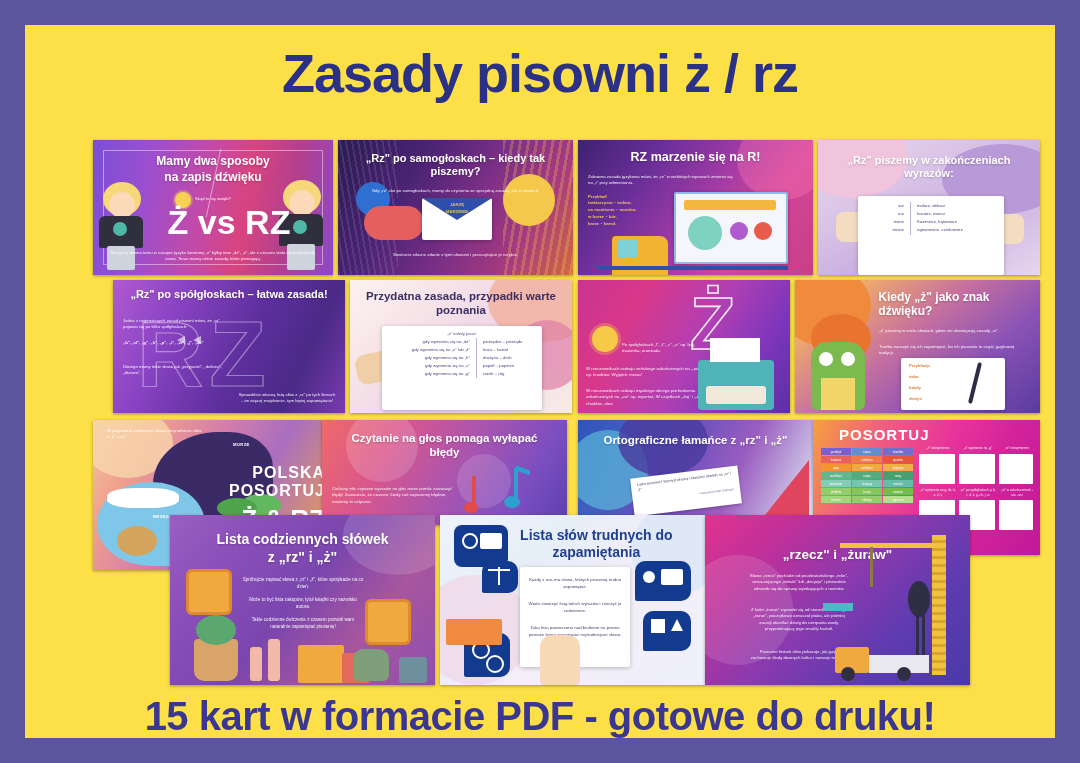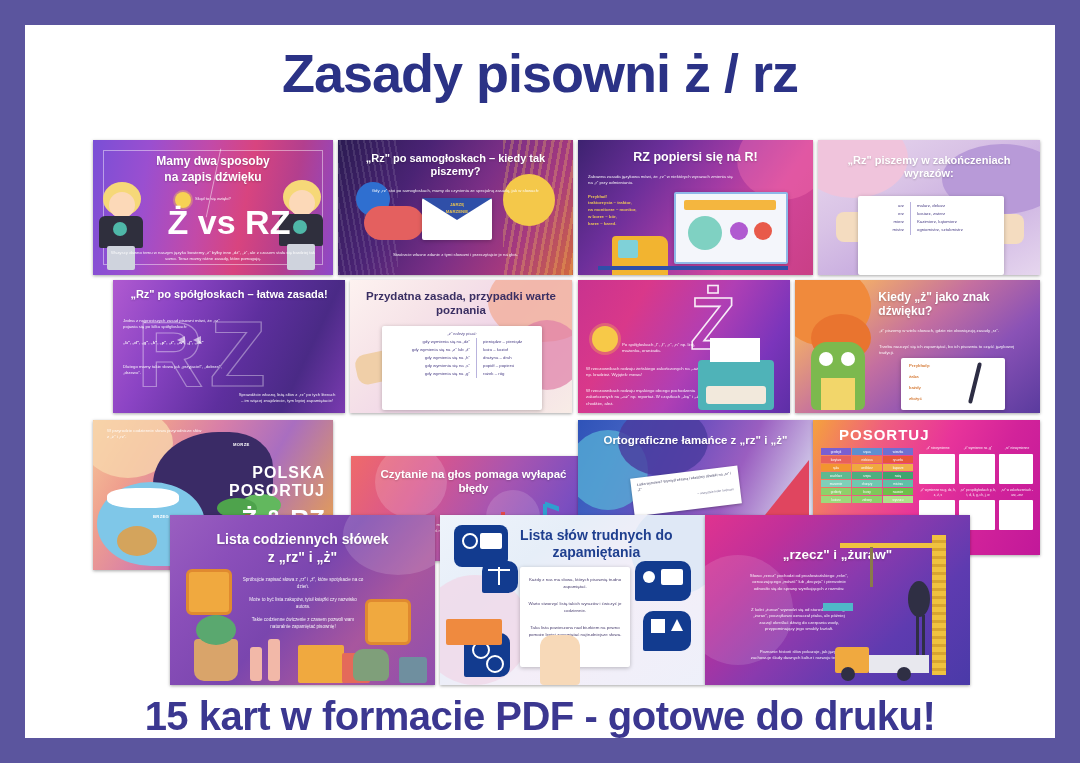--- a/index.html
+++ b/index.html
@@ -5,21 +5,21 @@
 <style>
   html,body{margin:0;padding:0;}
   body{
     width:1080px;height:763px;overflow:hidden;
     background:#5b559e;
     font-family:"Liberation Sans","DejaVu Sans",sans-serif;
   }
   .frame{
     position:absolute;left:25px;top:25px;
     width:1030px;height:713px;
-    background:#ffffff;
+    background:#fde047;
   }
   
   .title{
     position:absolute;left:0;top:18px;width:1030px;
     text-align:center;
     font-size:54px;line-height:60px;font-weight:bold;
     color:#2b3286;letter-spacing:-1px;
     white-space:nowrap;
   }
   .footer{
@@ -140,21 +140,21 @@
         <div class="body-txt" style="left:84px;top:62px;width:70px;text-align:center;color:#f2c94c;font-weight:bold;">JARZĘ</div>
         <div class="body-txt" style="left:84px;top:69px;width:70px;text-align:center;color:#f2c94c;font-weight:bold;">MARZENIE</div>
         <div class="body-txt" style="left:30px;top:112px;width:175px;text-align:center;">Stwórzcie własne zdanie z tymi słowami i przeczytajcie je na głos.</div>
       </div>
     </div>
 
     <div class="card" style="left:553px;top:25px;width:235px;height:135px;">
       <div class="card-inner" style="background:
             linear-gradient(125deg,#3d2270 0%,#6c2f9a 28%,#a33ba4 52%,#d2469a 72%,#c93f86 100%);">
         <div class="blob" style="right:-14px;top:-20px;width:90px;height:80px;background:rgba(255,120,180,.35);"></div>
-        <div class="ch s3" style="top:10px;font-size:12.5px;">RZ popiersi się na R!</div>
+        <div class="ch s3" style="top:10px;font-size:12.5px;">RZ marzenie się na R!</div>
         <div class="body-txt" style="left:10px;top:34px;width:150px;">Zabawna zasada językowa mówi, że „rz" w niektórych wyrazach zmienia się na „r" przy odmienianiu.</div>
         <div class="body-txt" style="left:10px;top:54px;width:150px;font-weight:bold;color:#f7d154;">Przykład!</div>
         <div class="body-txt" style="left:10px;top:60px;width:150px;font-weight:bold;color:#f7d154;">traktorzysta – traktor,</div>
         <div class="body-txt" style="left:10px;top:67px;width:150px;font-weight:bold;color:#f7d154;">na monitorze – monitor,</div>
         <div class="body-txt" style="left:10px;top:74px;width:150px;font-weight:bold;color:#f7d154;">w borze – bór,</div>
         <div class="body-txt" style="left:10px;top:81px;width:150px;font-weight:bold;color:#f7d154;">karze – kared.</div>
 
         <div class="panel" style="left:96px;top:52px;width:110px;height:68px;background:#f4f6fb;border:2px solid #8fb9e8;">
           <div class="sq" style="left:8px;top:6px;width:92px;height:10px;background:#f4b63f;border-radius:2px;"></div>
           <div class="blob" style="left:12px;top:22px;width:34px;height:34px;background:#7fd1c2;"></div>
@@ -312,21 +312,21 @@
         <div class="body-txt" style="left:14px;top:8px;width:96px;">W przyrodzie codziennie słowa przyrodnicze słów z „ż" i „rz".</div>
         <div class="word-chip" style="left:140px;top:22px;">MORZE</div>
         <div class="word-chip" style="left:60px;top:76px;">ŻÓŁW</div>
         <div class="word-chip" style="left:60px;top:94px;">BRZEG</div>
         <div class="bigletter" style="right:8px;top:44px;font-size:16px;letter-spacing:1px;">POLSKA</div>
         <div class="bigletter" style="right:8px;top:62px;font-size:16px;letter-spacing:1px;">POSORTUJ</div>
         <div class="bigletter" style="right:8px;top:84px;font-size:26px;">Ż &amp; RZ</div>
       </div>
     </div>
 
-    <div class="card" style="left:326px;top:305px;width:245px;height:105px;margin-top:36px;">
+    <div class="card" style="left:297px;top:305px;width:245px;height:105px;">
       <div class="card-inner" style="background:
             linear-gradient(120deg,#ef6a6a 0%,#d8568e 28%,#a855b0 55%,#7b4ec0 80%,#5b3fae 100%);">
         <div class="blob" style="left:24px;top:-10px;width:72px;height:72px;background:rgba(255,255,255,.16);"></div>
         <div class="blob" style="right:56px;top:34px;width:54px;height:54px;background:rgba(255,255,255,.14);"></div>
         <div class="ch s2" style="top:12px;font-size:11.5px;">Czytanie na głos pomaga wyłapać błędy</div>
         <div class="body-txt" style="left:10px;top:66px;width:130px;">Ciekawy trik: czytanie wyrazów na głos może pomóc zauważyć błędy! Zauważcie, że czasem, kiedy coś napiszemy błędnie, możemy to usłyszeć.</div>
         <div class="sq" style="left:150px;top:56px;width:4px;height:30px;background:#e34b4b;">
           <div class="blob" style="left:-8px;top:26px;width:14px;height:11px;background:#e34b4b;"></div>
         </div>
         <div class="sq" style="left:192px;top:48px;width:4px;height:32px;background:#2f9fd0;">

